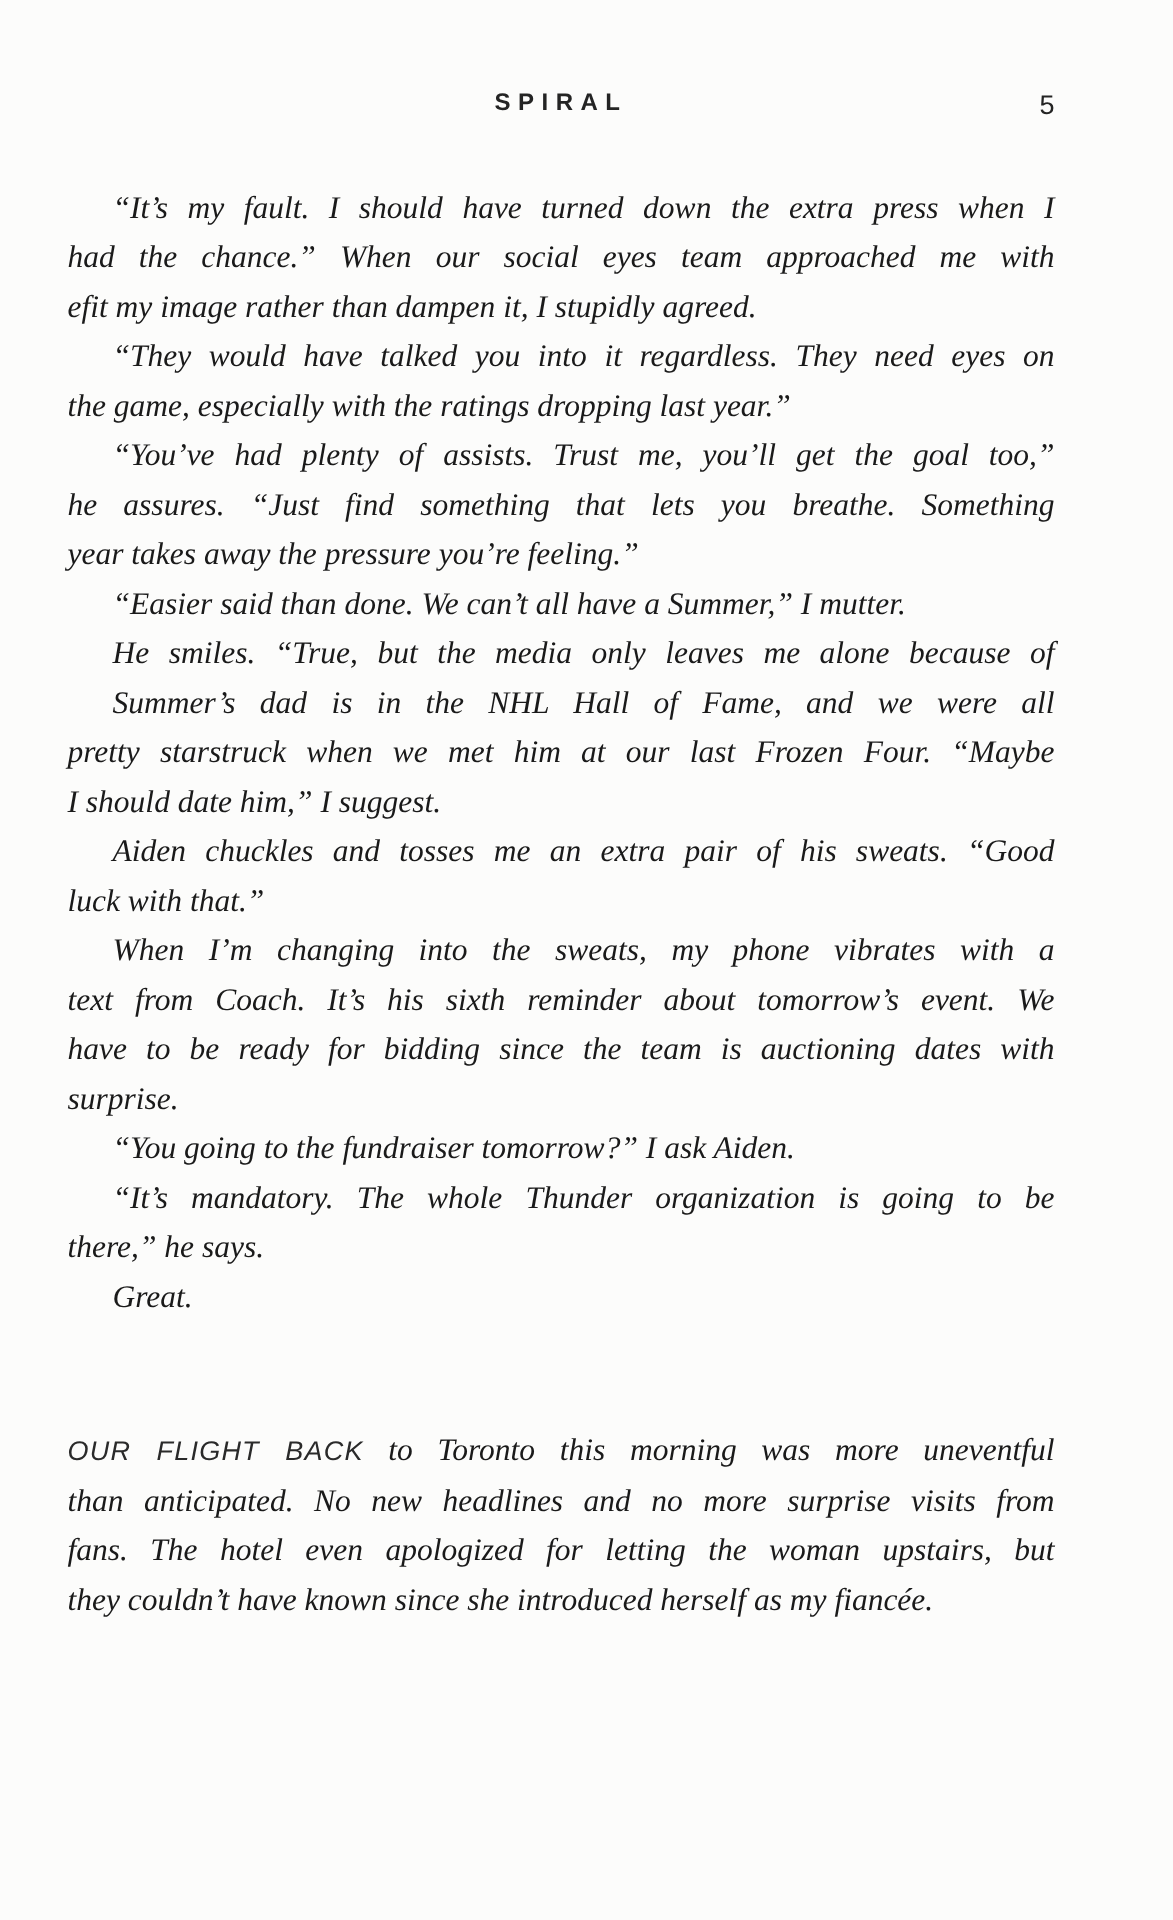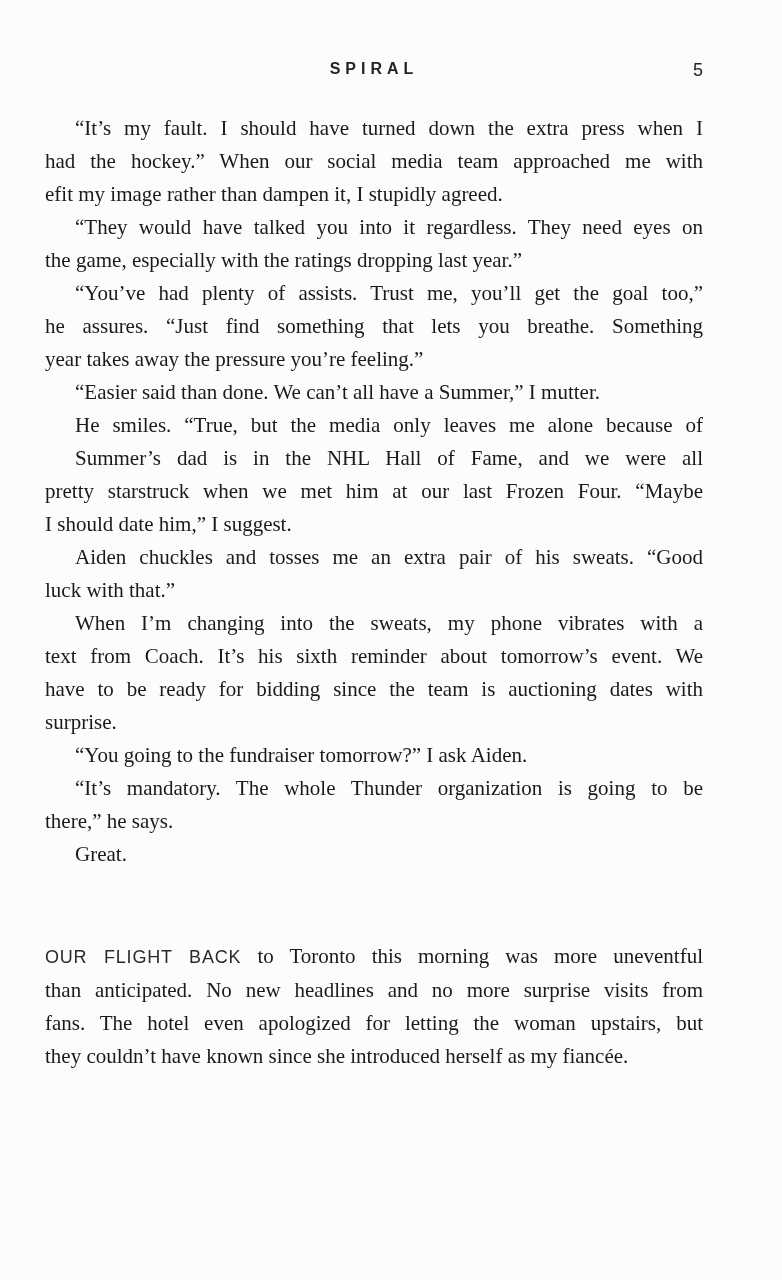--- a/index.html
+++ b/index.html
@@ -33,24 +33,25 @@
   }
   .page-number {
     position: absolute;
     right: 0;
     top: 0;
     font-family: "Liberation Sans", sans-serif;
     font-size: 18px;
     color: #242424;
   }
   .body-text {
-    margin-top: 30px;
+    margin-top: 40px;
     font-size: 21px;
     line-height: 33px;
     color: #1a1a1a;
+    font-style: italic;
   }
   .paragraph { margin: 0; }
   .paragraph.scene-break { margin-top: 69px; }
   .line {
     text-align: justify;
     text-align-last: justify;
     white-space: normal;
   }
   .line.para-end { text-align-last: left; }
   .line.indent { text-indent: 30px; }
@@ -65,21 +66,21 @@
 <body>
 
 <div class="page">
   <header class="running-head">
     <span class="running-title">SPIRAL</span>
     <span class="page-number">5</span>
   </header>
   <main class="body-text" id="body-text">
       <div class="paragraph">
         <div class="line indent">“It’s my fault. I should have turned down the extra press when I</div>
-        <div class="line">had the hockey.” When our social media team approached me with</div>
+        <div class="line">had the chance.” When our social eyes team approached me with</div>
         <div class="line para-end">efit my image rather than dampen it, I stupidly agreed.</div>
       </div>
       <div class="paragraph">
         <div class="line indent">“They would have talked you into it regardless. They need eyes on</div>
         <div class="line para-end">the game, especially with the ratings dropping last year.”</div>
       </div>
       <div class="paragraph">
         <div class="line indent">“You’ve had plenty of assists. Trust me, you’ll get the goal too,”</div>
         <div class="line">he assures. “Just find something that lets you breathe. Something</div>
         <div class="line para-end">year takes away the pressure you’re feeling.”</div>

